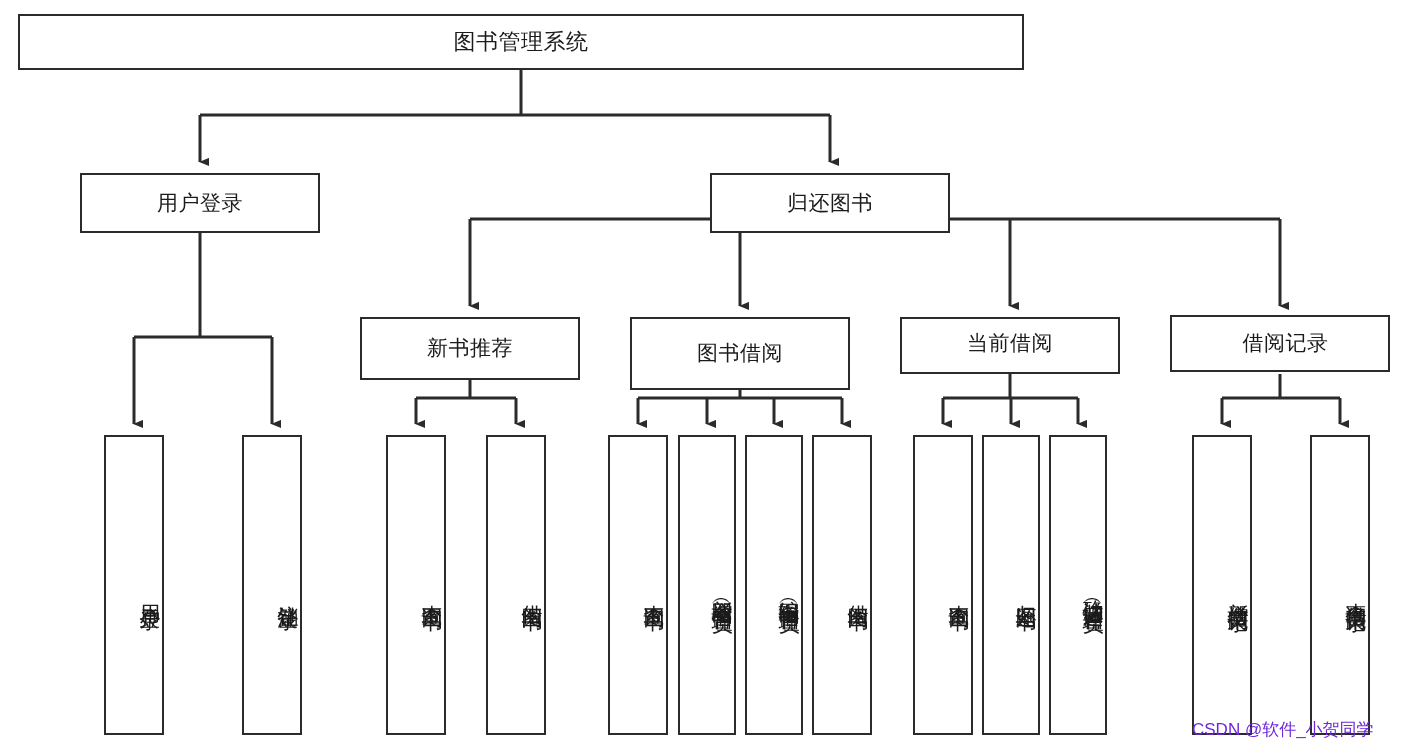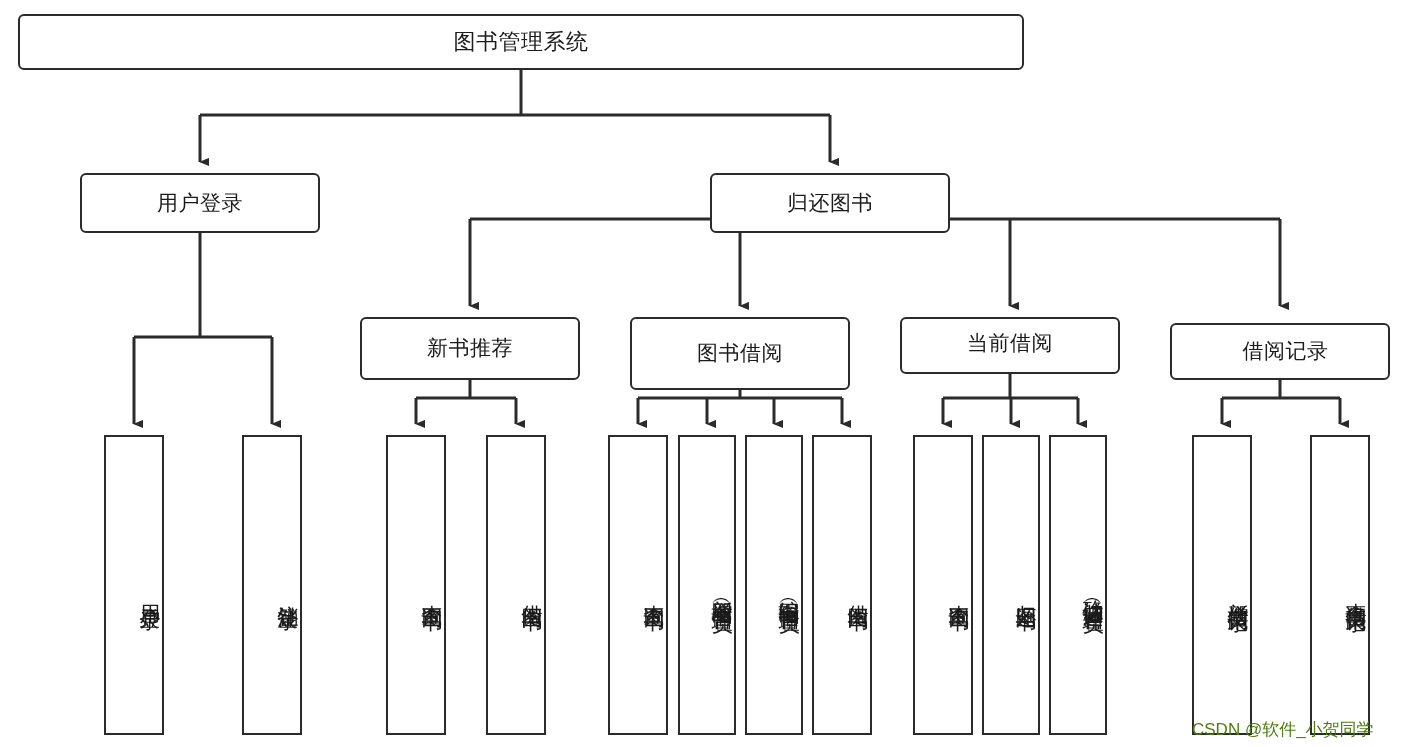--- a/index.html
+++ b/index.html
@@ -33,21 +33,20 @@
     display: flex;
     align-items: center;
     justify-content: center;
     text-align: center;
     color: #1b1b1b;
     line-height: 1.18;
   }
   .node.horiz {
     font-size: 21px;
     letter-spacing: 0.5px;
-    border-radius: 6px;
   }
   .node.root {
     font-size: 22px;
   }
   .node.vert {
     writing-mode: vertical-rl;
     text-orientation: upright;
     font-size: 21px;
     letter-spacing: 2px;
     padding-top: 14px;
@@ -127,21 +126,21 @@
       </div>
       <div class="node horiz" style="left: 360px; top: 317px; width: 220px; height: 63px;">
         <span>新书推荐</span>
       </div>
       <div class="node horiz" style="left: 630px; top: 317px; width: 220px; height: 73px;">
         <span>图书借阅</span>
       </div>
       <div class="node horiz" style="left: 900px; top: 317px; width: 220px; height: 57px; font-family: Liberation Mono, monospace;">
         <span>当前借阅</span>
       </div>
-      <div class="node horiz" style="left: 1170px; top: 323px; width: 220px; height: 57px; padding-left: 11px;">
+      <div class="node horiz" style="left: 1170px; top: 315px; width: 220px; height: 57px; padding-left: 11px;">
         <span>借阅记录</span>
       </div>
       <div class="node vert" style="left: 104px; top: 435px; width: 60px; height: 300px;">
         <span class="vtext">用户登录</span>
       </div>
       <div class="node vert" style="left: 242px; top: 435px; width: 60px; height: 300px;">
         <span class="vtext">注销登录</span>
       </div>
       <div class="node vert" style="left: 386px; top: 435px; width: 60px; height: 300px;">
         <span class="vtext">查询图书</span>
@@ -171,15 +170,15 @@
         <span class="vtext">确认归还（管理员）</span>
       </div>
       <div class="node vert" style="left: 1192px; top: 435px; width: 60px; height: 300px;">
         <span class="vtext">新增借阅记录</span>
       </div>
       <div class="node vert" style="left: 1310px; top: 435px; width: 60px; height: 300px;">
         <span class="vtext">查询借阅记录</span>
       </div>
     </div>
 
-  <div class="watermark" style="left: 1192px; top: 718px; color: #4d7c0f;">CSDN @软件_小贺同学</div>
+  <div class="watermark" style="left: 1192px; top: 718px; color: #6d28d9;">CSDN @软件_小贺同学</div>
 
 </div>
 
 </body></html>

